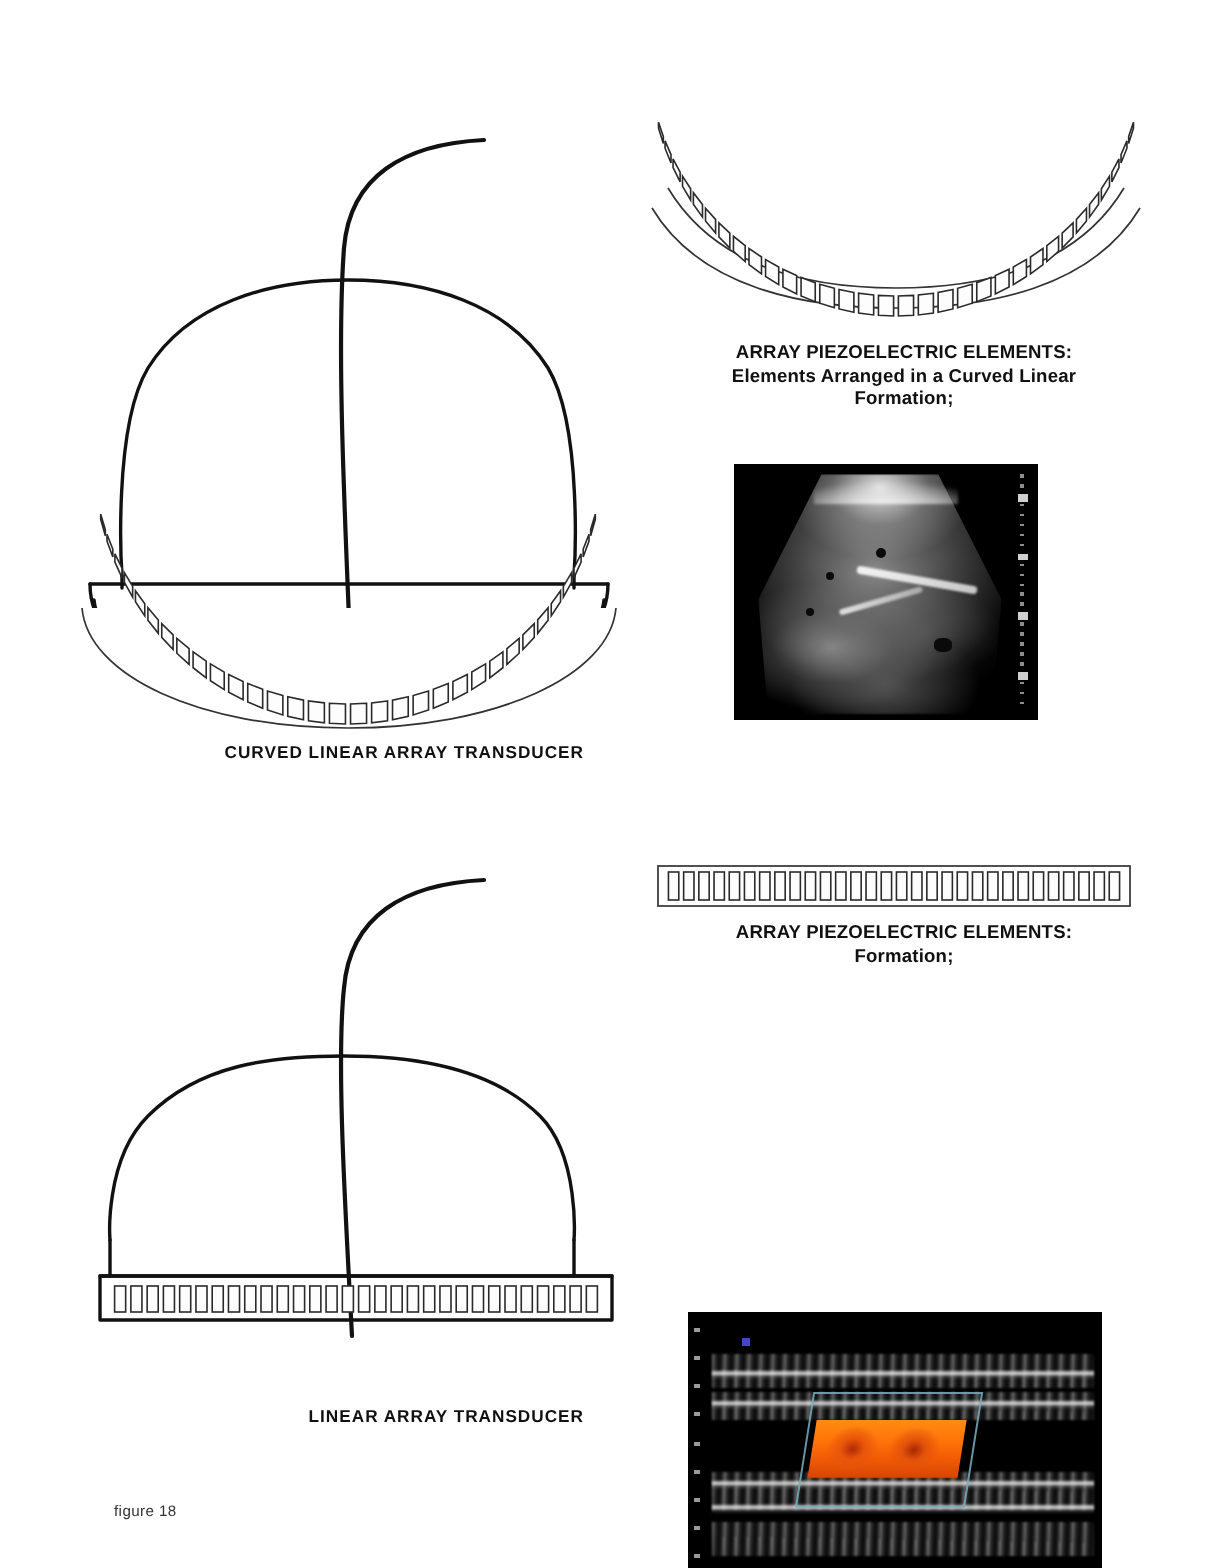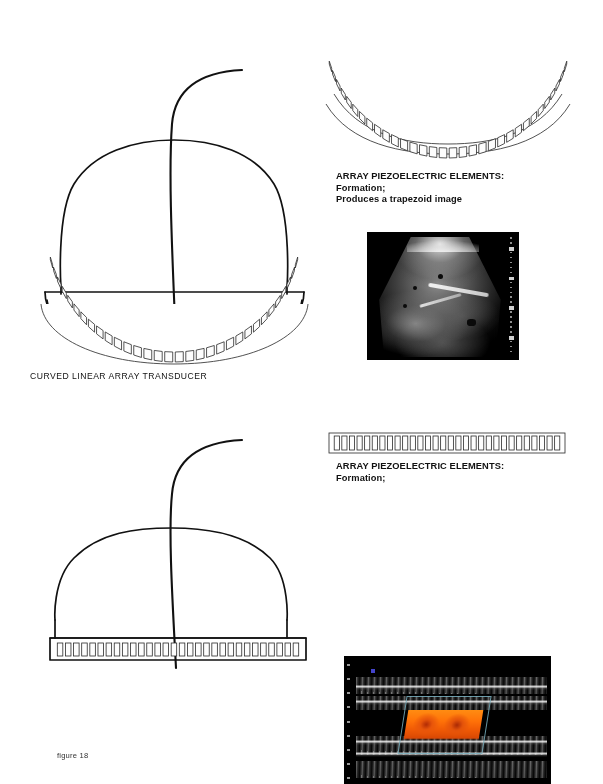--- a/index.html
+++ b/index.html
@@ -4,25 +4,25 @@
 <style>
   html,body{margin:0;padding:0;background:#ffffff;}
   body{width:603px;height:784px;position:relative;overflow:hidden;
        font-family:"Liberation Sans",sans-serif;color:#000;}
   .page{position:absolute;inset:0;background:#fff;}
 
   .abs{position:absolute;}
 
   
   .caption-block{
-    font-weight:bold;font-size:9.3px;line-height:11.6px;
+    text-align:center;font-weight:bold;font-size:9.3px;line-height:11.6px;
     letter-spacing:.1px;color:#111;
   }
   .transducer-label{
-    text-align:left;font-weight:normal;font-size:8.6px;letter-spacing:.5px;color:#111;
+    text-align:right;font-weight:bold;font-size:8.6px;letter-spacing:.5px;color:#111;
   }
   .figure-caption{font-size:7.6px;color:#333;letter-spacing:.2px;}
 
   
   .usimg{background:#000;overflow:hidden;position:relative;}
 
   .sector{position:absolute;left:0;top:0;right:0;bottom:0;overflow:hidden;}
   .sector-fan{
     position:absolute;left:8%;top:4%;width:80%;height:94%;
     background:
@@ -189,22 +189,22 @@
           <path d="M23.32,4.39 L19.26,-1.91 L19.26,3.18 L23.32,10.00 Z"></path>
           <path d="M18.06,-3.95 L14.53,-10.56 L14.53,-6.18 L18.06,0.97 Z"></path>
           <path d="M13.50,-12.69 L10.52,-19.55 L10.52,-15.91 L13.50,-8.48 Z"></path>
           <path d="M9.67,-21.76 L7.26,-28.83 L7.26,-25.95 L9.67,-18.29 Z"></path>
         </g>
     </svg>
   </div>
 
   <div class="abs caption-block" style="left:336px;top:171px;width:232px;">
     <div>ARRAY PIEZOELECTRIC ELEMENTS:</div>
+    <div>Elements Arranged in a Curved Linear</div>
     <div>Formation;</div>
-    <div>Produces a trapezoid image</div>
   </div>
 
   <div class="abs usimg" style="left:367px;top:232px;width:152px;height:128px;">
     <div class="sector">
       <div class="sector-fan"></div>
       <div class="sector-top-arc"></div>
       <div class="vessel-a"></div>
       <div class="vessel-b"></div>
       <div class="dark-dot" style="left:47%;top:33%;width:5px;height:5px;"></div>
       <div class="dark-dot" style="left:30%;top:42%;width:4px;height:4px;"></div>
@@ -279,20 +279,21 @@
           <rect x="236.50" y="223" width="5.53" height="13"></rect>
           <rect x="244.63" y="223" width="5.53" height="13"></rect>
           <rect x="252.77" y="223" width="5.53" height="13"></rect>
           <rect x="260.90" y="223" width="5.53" height="13"></rect>
           <rect x="269.03" y="223" width="5.53" height="13"></rect>
           <rect x="277.17" y="223" width="5.53" height="13"></rect>
         </g>
     </svg>
   </div>
 
+  <div class="abs transducer-label" style="left:30px;top:703px;width:262px;">LINEAR ARRAY TRANSDUCER</div>
 
   <div class="abs" style="left:328px;top:432px;width:238px;height:22px;">
     <svg width="238" height="22" viewBox="0 0 238 22">
       <rect class="ln-thin" x="1" y="1" width="236" height="20" stroke-width="1.5"></rect>
       <g class="ln-el" id="linear-strip-elements">
           <rect x="6.22" y="4" width="5.17" height="14"></rect>
           <rect x="13.82" y="4" width="5.17" height="14"></rect>
           <rect x="21.42" y="4" width="5.17" height="14"></rect>
           <rect x="29.02" y="4" width="5.17" height="14"></rect>
           <rect x="36.62" y="4" width="5.17" height="14"></rect>

